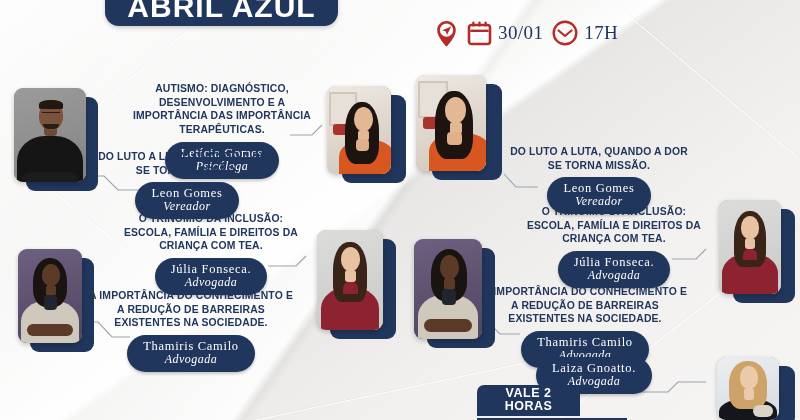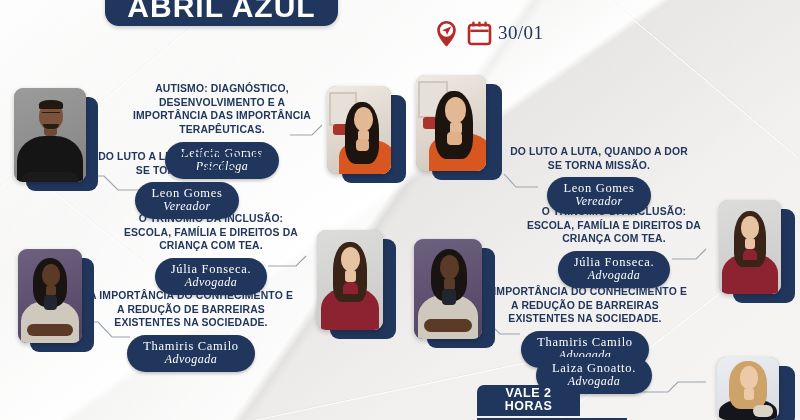--- a/index.html
+++ b/index.html
@@ -138,20 +138,27 @@
       <svg class="ic" width="25" height="26" viewBox="0 0 25 26">
         <rect x="2" y="5" width="21" height="19" rx="2.5" fill="none" stroke="#b52b27" stroke-width="2.6"></rect>
         <rect x="5.2" y="1.6" width="2.4" height="5" rx="1.2" fill="#b52b27"></rect>
         <rect x="11.3" y="1.6" width="2.4" height="5" rx="1.2" fill="#b52b27"></rect>
         <rect x="17.4" y="1.6" width="2.4" height="5" rx="1.2" fill="#b52b27"></rect>
         <rect x="3.4" y="9.6" width="18.2" height="2.4" fill="#b52b27"></rect>
       </svg>
       <span class="txt">30/01</span>
     </div>
 
+    <div class="grp">
+      <svg class="ic" width="26" height="26" viewBox="0 0 26 26">
+        <circle cx="13" cy="13" r="11.3" fill="none" stroke="#b52b27" stroke-width="2.4"></circle>
+        <path d="M6.5 10.5 13 16l6.5-5.5" fill="none" stroke="#b52b27" stroke-width="2.2" stroke-linecap="round" stroke-linejoin="round"></path>
+      </svg>
+      <span class="txt">17H</span>
+    </div>
   </div>
 
   <svg style="position:absolute;left:0;top:0;width:800px;height:420px;">
     <g fill="none" stroke="#9aa3ad" stroke-width="1.1">
 
       <path d="M290 135 L312 135 L322 125"></path>
 
       <path d="M140 190 L118 190 L104 176 L92 176"></path>
 
       <path d="M268 266 L296 266 L306 256"></path>

